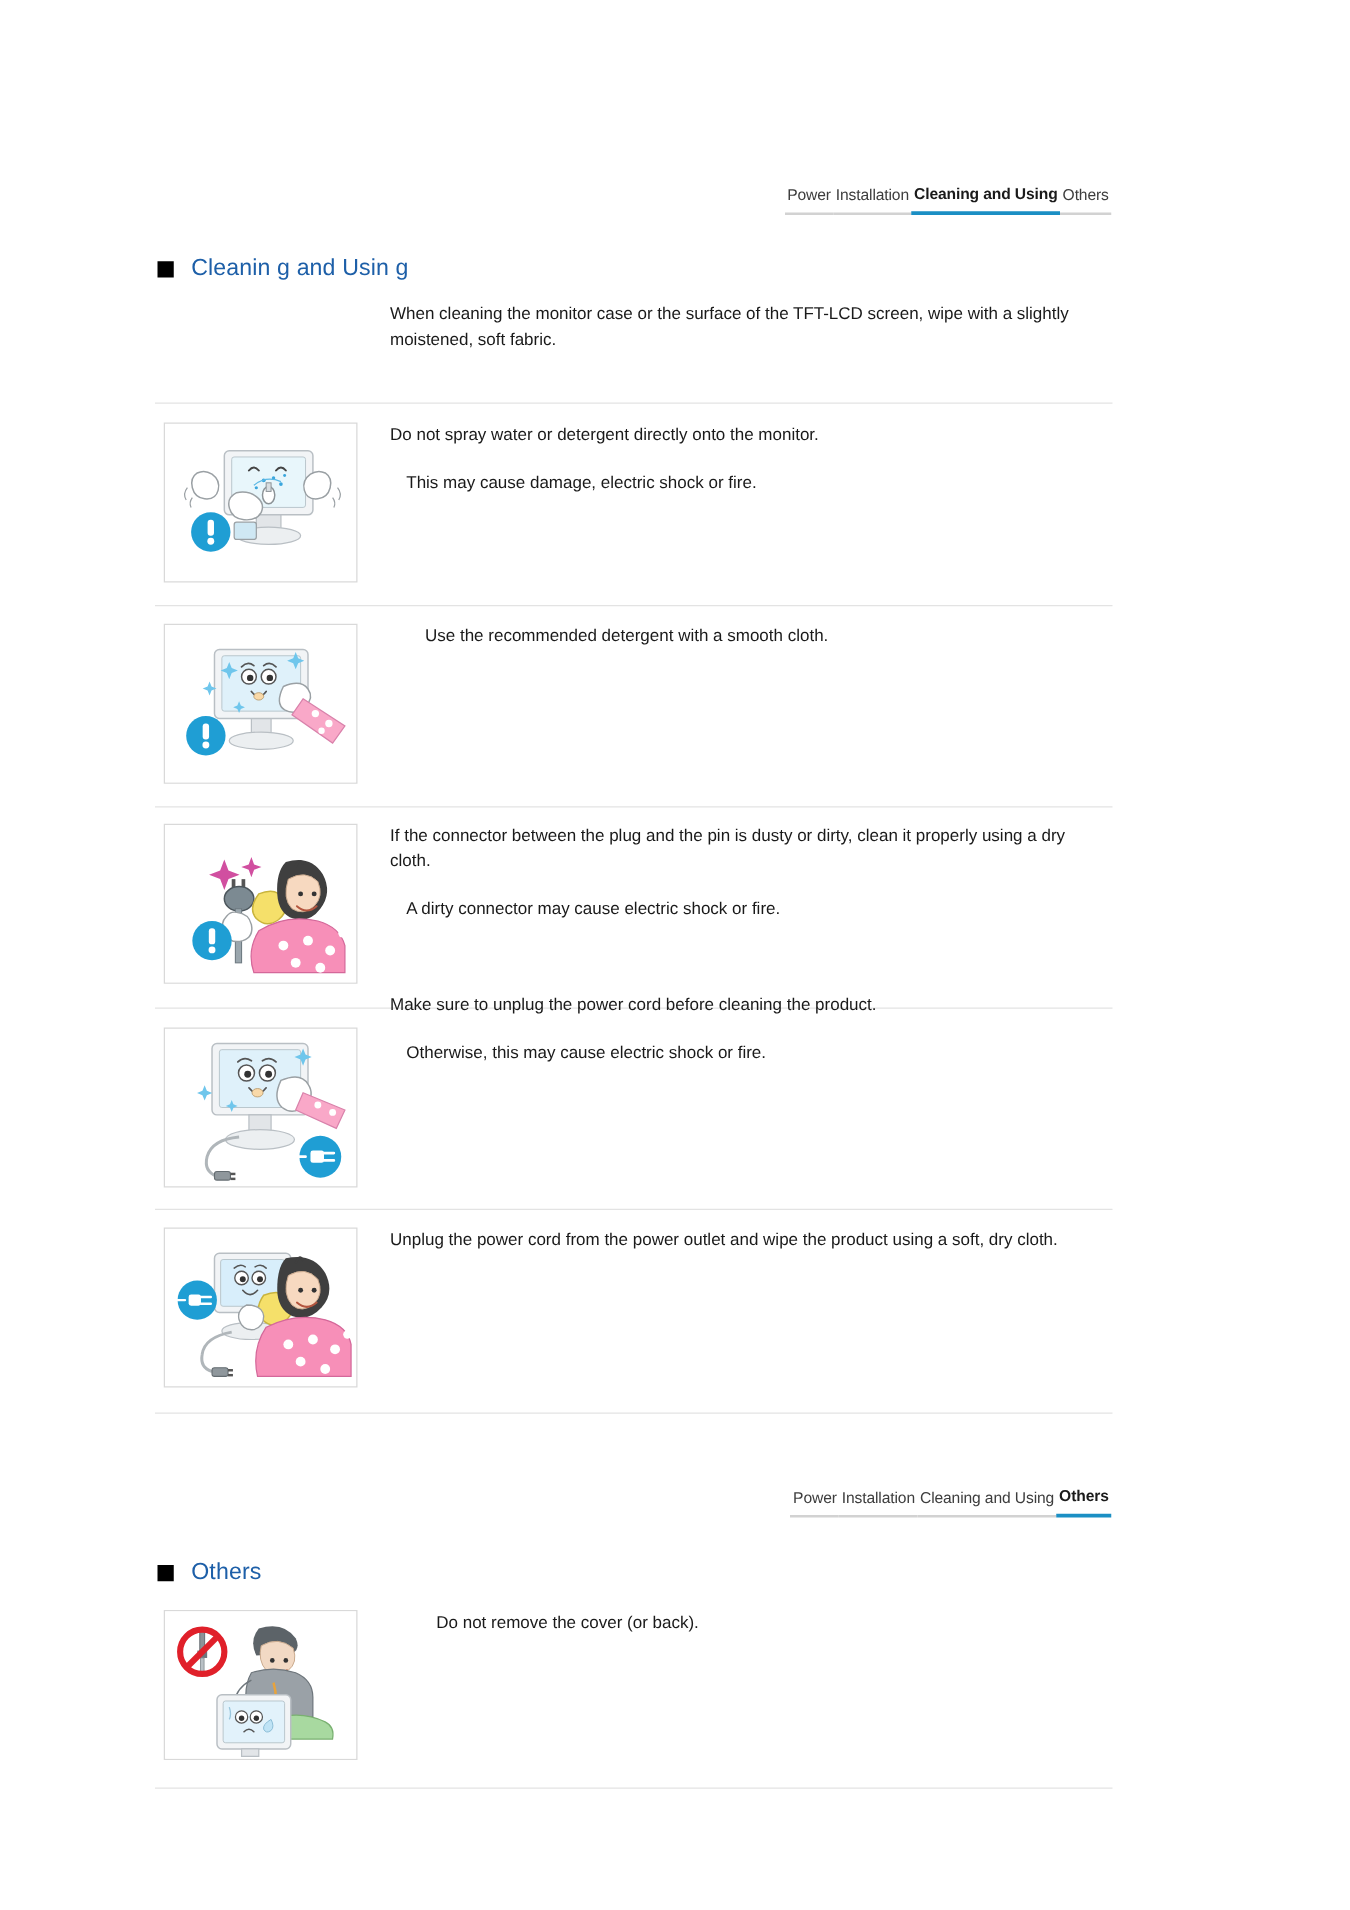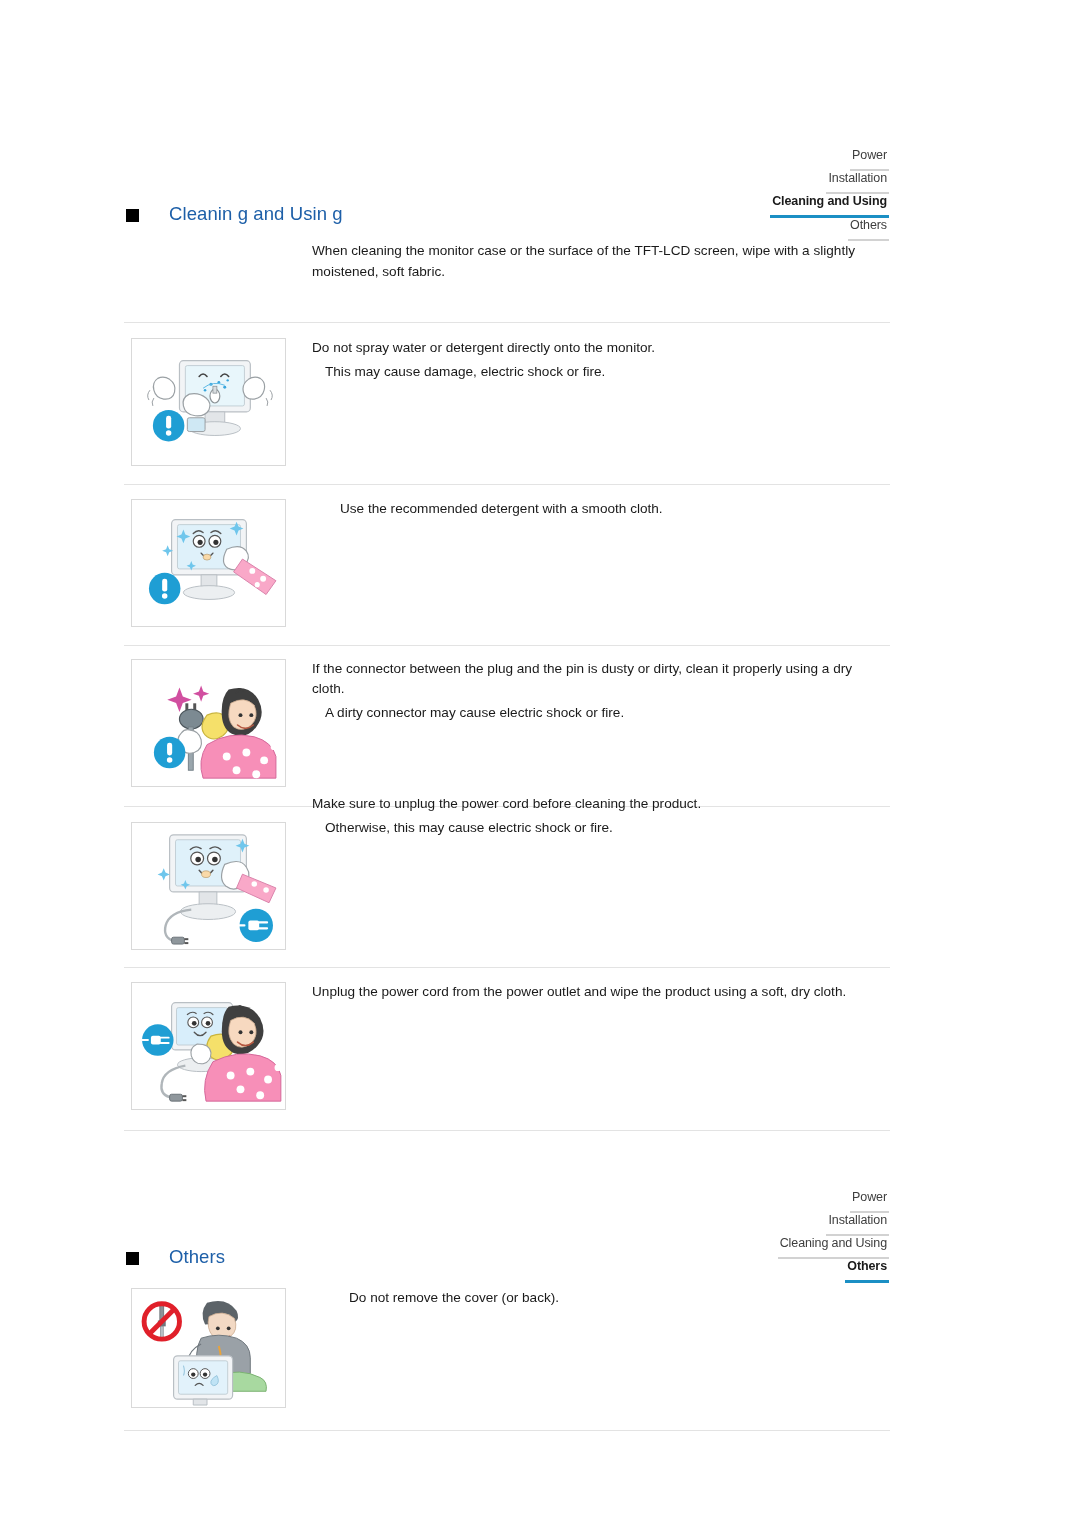--- a/index.html
+++ b/index.html
@@ -16,21 +16,20 @@
   .page { position: relative; width: 1080px; height: 1528px; padding: 0; }
 
   
   .navbar {
     position: absolute;
     left: 497px;
     width: 392px;
     display: flex;
     align-items: flex-end;
     justify-content: flex-end;
-    flex-direction: column;
   }
   .nav-tab {
     font-size: 12.5px;
     color: #3d3d3d;
     padding: 0 2px 7px 2px;
     border-bottom: 2px solid #d2d2d2;
     flex: 0 0 auto;
     text-align: center;
     letter-spacing: -0.1px;
     white-space: nowrap;
@@ -39,21 +38,21 @@
     color: #1a1a1a;
     font-weight: bold;
     border-bottom: 3px solid #1b8fc4;
   }
 
   
   .section-head {
     position: absolute;
     display: flex;
     align-items: center;
-    gap: 30px;
+    gap: 14px;
   }
   .bullet-square {
     width: 13px; height: 13px;
     background: #000000;
     flex: 0 0 auto;
     position: relative;
     top: 1px;
   }
   .section-title {
     font-size: 18.5px;
@@ -92,21 +91,21 @@
   .copy { position: absolute; }
   .copy .lead {
     font-size: 13.6px;
     line-height: 20px;
     color: #1a1a1a;
   }
   .copy .sub {
     font-size: 13.6px;
     line-height: 20px;
     color: #1a1a1a;
-    margin-top: 4px;
+    margin-top: 18px;
     padding-left: 13px;
   }
   .copy .sub.tight { margin-top: 14px; }
 </style>
 </head>
 <body>
 
 <div class="page">
 
   <div class="navbar" style="top:148px;">

